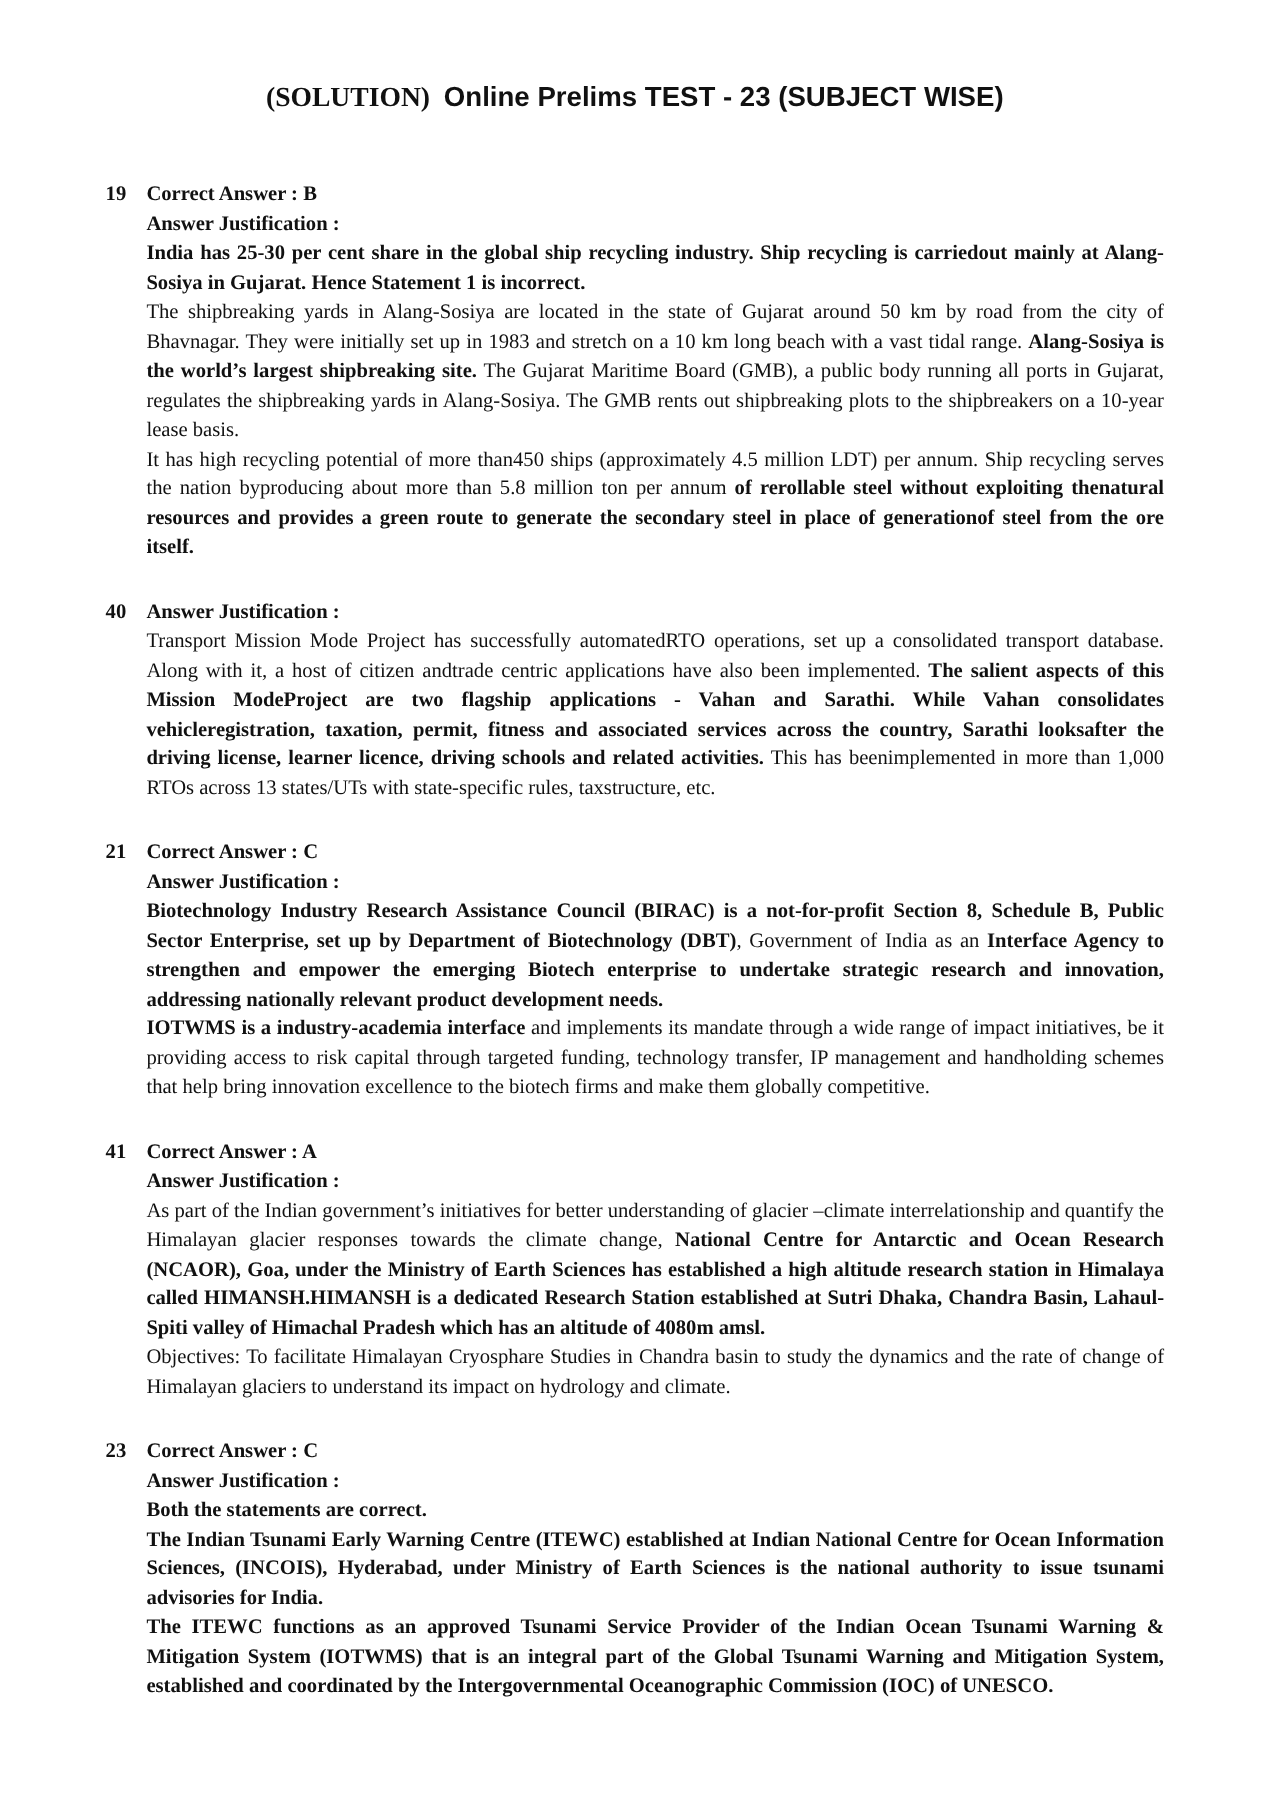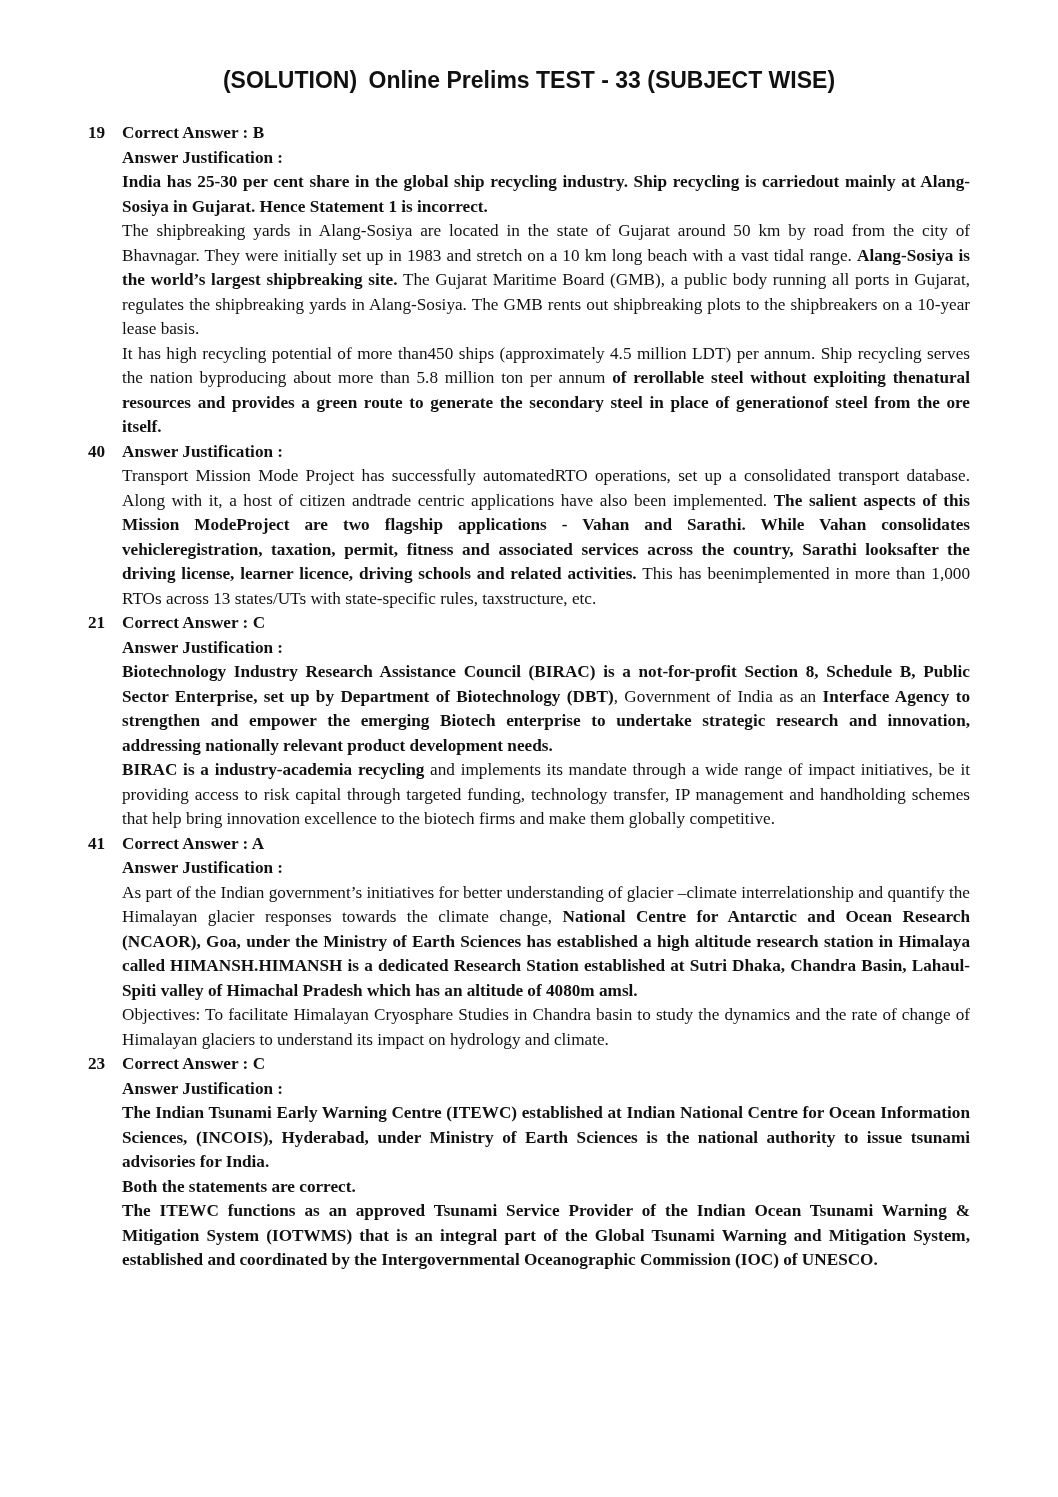--- a/index.html
+++ b/index.html
@@ -1,37 +1,37 @@
 <!DOCTYPE html>
 <html><head>
 <meta charset="utf-8">
 <style>
   html, body { margin:0; padding:0; background:#ffffff; }
   body { width:1058px; height:1497px; position:relative; overflow:hidden; color:#111; }
   .title {
     position:absolute; top:64px; left:0; width:1058px; text-align:center;
     font-size:23px; line-height:32px; color:#111;
   }
-  .title .t1 { font-family:Liberation Sans, sans-serif; font-weight:bold;margin-top:40px; }
+  .title .t1 { font-family:Liberation Serif, serif; font-weight:bold;margin-top:40px; }
   .title .t2 { font-family:"Liberation Sans", sans-serif; font-weight:bold; }
   .content {
     position:absolute; top:121px; left:88px; width:882px;
     font-family:"Liberation Serif", serif; font-size:17.2px; line-height:24.5px;
   }
-  .q { position:relative; padding-left:34px; }
+  .q { position:relative; padding-left:34px;margin-top:29px; }
   .q .num { position:absolute; left:0; top:0; font-weight:bold; }
   .hdr { font-weight:bold; }
   p { margin:0; text-align:justify; }
   b { font-weight:bold; }
 </style>
 </head>
 <body>
 
 <div class="title">
-  <span class="t1">(SOLUTION)</span>&nbsp;&nbsp;<span class="t2">Online Prelims TEST - 33 (SUBJECT WISE)</span>
+  <span class="t1">(SOLUTION)</span>&nbsp;&nbsp;<span class="t2">Online Prelims TEST - 23 (SUBJECT WISE)</span>
 </div>
 
 <div class="content" id="content">
     <div class="q">
       <span class="num">19</span>
       <div class="hdr"><span>Correct Answer :</span> <span>B</span></div>
       <div class="hdr">Answer Justification :</div>
       <p><b>India has 25-30 per cent share in the global ship recycling industry. Ship recycling is carriedout mainly at Alang-Sosiya in Gujarat. Hence Statement 1 is incorrect.</b></p>
       <p><span>The shipbreaking yards in Alang-Sosiya are located in the state of Gujarat around 50 km by road from the city of Bhavnagar. They were initially set up in 1983 and stretch on a 10 km long beach with a vast tidal range. </span><b>Alang-Sosiya is the world’s largest shipbreaking site.</b><span> The Gujarat Maritime Board (GMB), a public body running all ports in Gujarat, regulates the shipbreaking yards in Alang-Sosiya. The GMB rents out shipbreaking plots to the shipbreakers on a 10-year lease basis.</span></p>
       <p><span>It has high recycling potential of more than450 ships (approximately 4.5 million LDT) per annum. Ship recycling serves the nation byproducing about more than 5.8 million ton per annum </span><b>of rerollable steel without exploiting thenatural resources and provides a green route to generate the secondary steel in place of generationof steel from the ore itself.</b></p>
@@ -39,30 +39,30 @@
     <div class="q">
       <span class="num">40</span>
       <div class="hdr">Answer Justification :</div>
       <p><span>Transport Mission Mode Project has successfully automatedRTO operations, set up a consolidated transport database. Along with it, a host of citizen andtrade centric applications have also been implemented. </span><b>The salient aspects of this Mission ModeProject are two flagship applications - Vahan and Sarathi. While Vahan consolidates vehicleregistration, taxation, permit, fitness and associated services across the country, Sarathi looksafter the driving license, learner licence, driving schools and related activities.</b><span> This has beenimplemented in more than 1,000 RTOs across 13 states/UTs with state-specific rules, taxstructure, etc.</span></p>
     </div>
     <div class="q">
       <span class="num">21</span>
       <div class="hdr"><span>Correct Answer :</span> <span>C</span></div>
       <div class="hdr">Answer Justification :</div>
       <p><b>Biotechnology Industry Research Assistance Council (BIRAC) is a not-for-profit Section 8, Schedule B, Public Sector Enterprise, set up by Department of Biotechnology (DBT)</b><span>, Government of India as an </span><b>Interface Agency to strengthen and empower the emerging Biotech enterprise to undertake strategic research and innovation, addressing nationally relevant product development needs.</b></p>
-      <p><b>BIRAC is a industry-academia recycling</b><span> and implements its mandate through a wide range of impact initiatives, be it providing access to risk capital through targeted funding, technology transfer, IP management and handholding schemes that help bring innovation excellence to the biotech firms and make them globally competitive.</span></p>
+      <p><b>IOTWMS is a industry-academia interface</b><span> and implements its mandate through a wide range of impact initiatives, be it providing access to risk capital through targeted funding, technology transfer, IP management and handholding schemes that help bring innovation excellence to the biotech firms and make them globally competitive.</span></p>
     </div>
     <div class="q">
       <span class="num">41</span>
       <div class="hdr"><span>Correct Answer :</span> <span>A</span></div>
       <div class="hdr">Answer Justification :</div>
       <p><span>As part of the Indian government’s initiatives for better understanding of glacier –climate interrelationship and quantify the Himalayan glacier responses towards the climate change, </span><b>National Centre for Antarctic and Ocean Research (NCAOR), Goa, under the Ministry of Earth Sciences has established a high altitude research station in Himalaya called HIMANSH.HIMANSH is a dedicated Research Station established at Sutri Dhaka, Chandra Basin, Lahaul-Spiti valley of Himachal Pradesh which has an altitude of 4080m amsl.</b></p>
       <p><span>Objectives: To facilitate Himalayan Cryosphare Studies in Chandra basin to study the dynamics and the rate of change of Himalayan glaciers to understand its impact on hydrology and climate.</span></p>
     </div>
     <div class="q">
       <span class="num">23</span>
       <div class="hdr"><span>Correct Answer :</span> <span>C</span></div>
       <div class="hdr">Answer Justification :</div>
+      <p><b>Both the statements are correct.</b></p>
       <p><b>The Indian Tsunami Early Warning Centre (ITEWC) established at Indian National Centre for Ocean Information Sciences, (INCOIS), Hyderabad, under Ministry of Earth Sciences is the national authority to issue tsunami advisories for India.</b></p>
-      <p><b>Both the statements are correct.</b></p>
       <p><b>The ITEWC functions as an approved Tsunami Service Provider of the Indian Ocean Tsunami Warning &amp; Mitigation System (IOTWMS) that is an integral part of the Global Tsunami Warning and Mitigation System, established and coordinated by the Intergovernmental Oceanographic Commission (IOC) of UNESCO.</b></p>
     </div>
   </div>
 
 </body></html>

